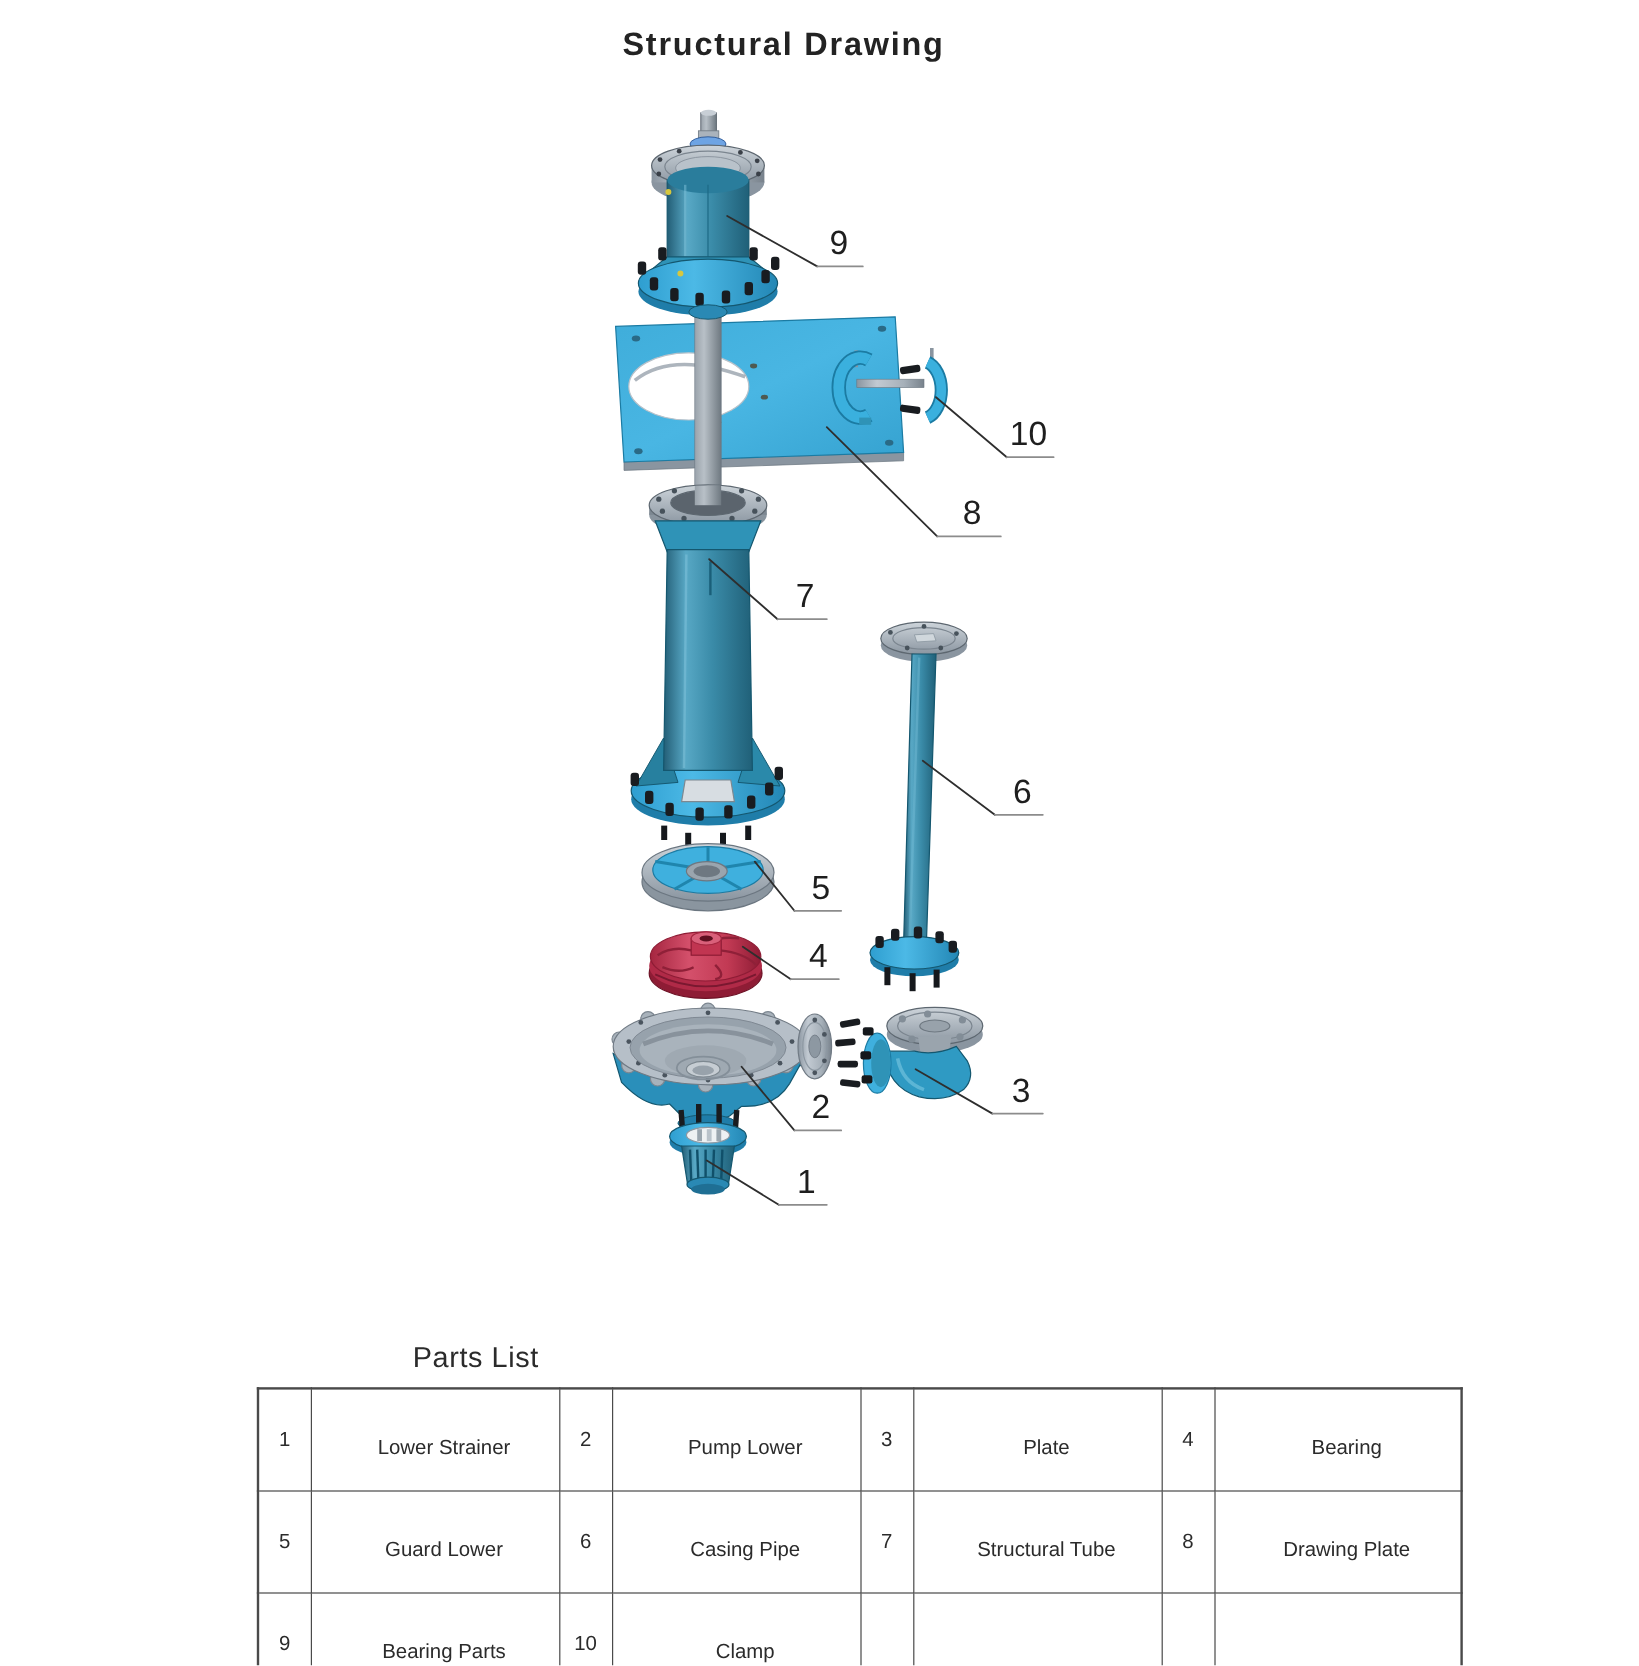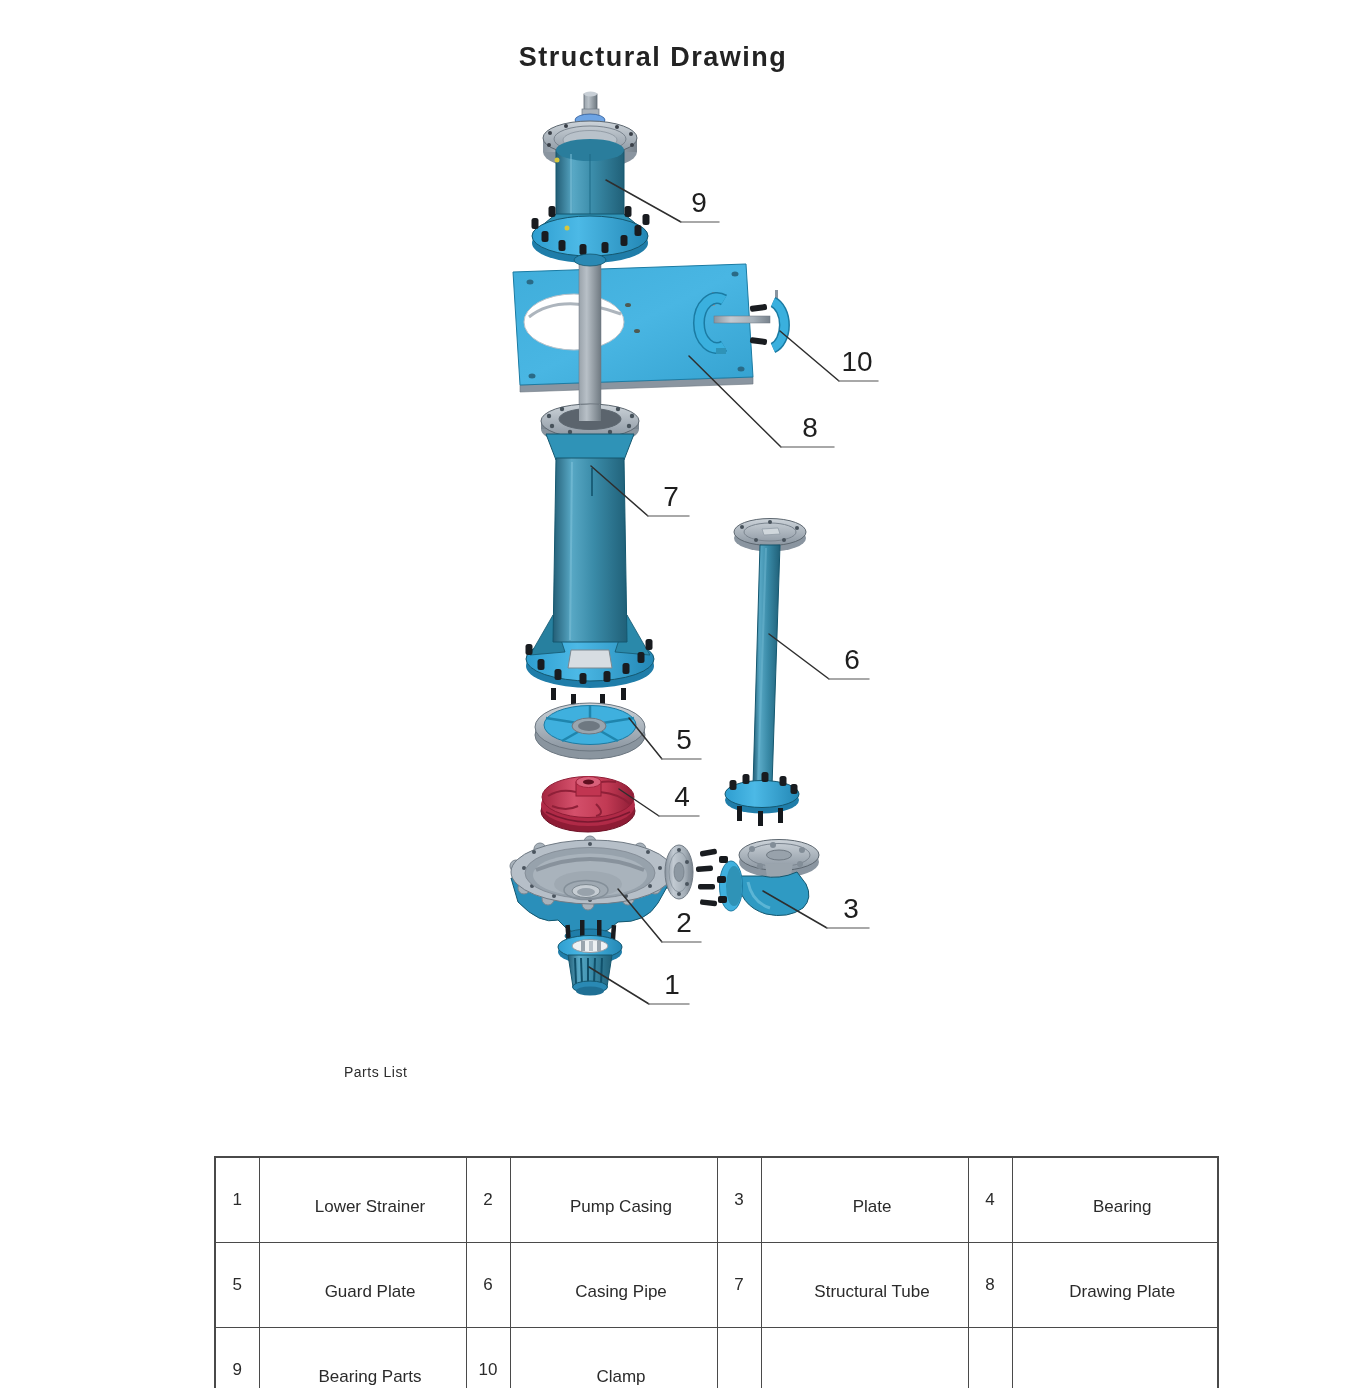--- a/index.html
+++ b/index.html
@@ -1,31 +1,31 @@
 <!DOCTYPE html>
 <html><head>
 <meta charset="utf-8">
 <style>
   html,body{margin:0;padding:0;background:#ffffff;font-family:"Liberation Sans",sans-serif;}
   .page{position:relative;width:1366px;height:1388px;background:#ffffff;overflow:hidden;}
   .title{position:absolute;top:22px;left:0;width:1306px;text-align:center;
-         font-size:27px;font-weight:bold;letter-spacing:1.5px;color:#232323;margin-top:20px;}
+         font-size:27px;font-weight:bold;letter-spacing:1.5px;color:#232323;}
   .drawing-svg{position:absolute;top:0;left:0;}
   .callout{position:absolute;width:56px;text-align:center;font-size:28px;line-height:30px;color:#1e1e1e;}
   .co-9 {left:671px;top:188px;}
   .co-10{left:829px;top:347px;}
   .co-8 {left:782px;top:413px;}
   .co-7 {left:643px;top:482px;}
   .co-6 {left:824px;top:645px;}
   .co-5 {left:656px;top:725px;}
   .co-4 {left:654px;top:782px;}
   .co-2 {left:656px;top:908px;}
   .co-3 {left:823px;top:894px;}
   .co-1 {left:644px;top:970px;}
-  .parts-list-label{position:absolute;top:1064px;left:344px;font-size:14px;letter-spacing:.5px;color:#2b2b2b;}
+  .parts-list-label{position:absolute;top:1118px;left:344px;font-size:24px;letter-spacing:.5px;color:#2b2b2b;}
   table.parts-table{position:absolute;top:1156px;left:214px;width:1004px;
         border-collapse:collapse;table-layout:fixed;border:2px solid #4a4a4a;}
   table.parts-table td{border:1px solid #4a4a4a;height:69px;font-size:17px;color:#2b2b2b;
         text-align:center;vertical-align:middle;overflow:hidden;}
   table.parts-table td.name{padding-top:14px;padding-left:16px;}
 </style>
 </head>
 <body>
 
 <div class="page">
@@ -387,29 +387,29 @@
       <col style="width:44px">
         <col style="width:207px">
       <col style="width:44px">
         <col style="width:206px">
     </colgroup>
     <tbody>
       <tr>
         <td class="num">1</td>
         <td class="name">Lower Strainer</td>
         <td class="num">2</td>
-        <td class="name">Pump Casing</td>
+        <td class="name">Pump Lower</td>
         <td class="num">3</td>
         <td class="name">Plate</td>
         <td class="num">4</td>
         <td class="name">Bearing</td>
       </tr>
       <tr>
         <td class="num">5</td>
-        <td class="name">Guard Plate</td>
+        <td class="name">Guard Lower</td>
         <td class="num">6</td>
         <td class="name">Casing Pipe</td>
         <td class="num">7</td>
         <td class="name">Structural Tube</td>
         <td class="num">8</td>
         <td class="name">Drawing Plate</td>
       </tr>
       <tr>
         <td class="num">9</td>
         <td class="name">Bearing Parts</td>

